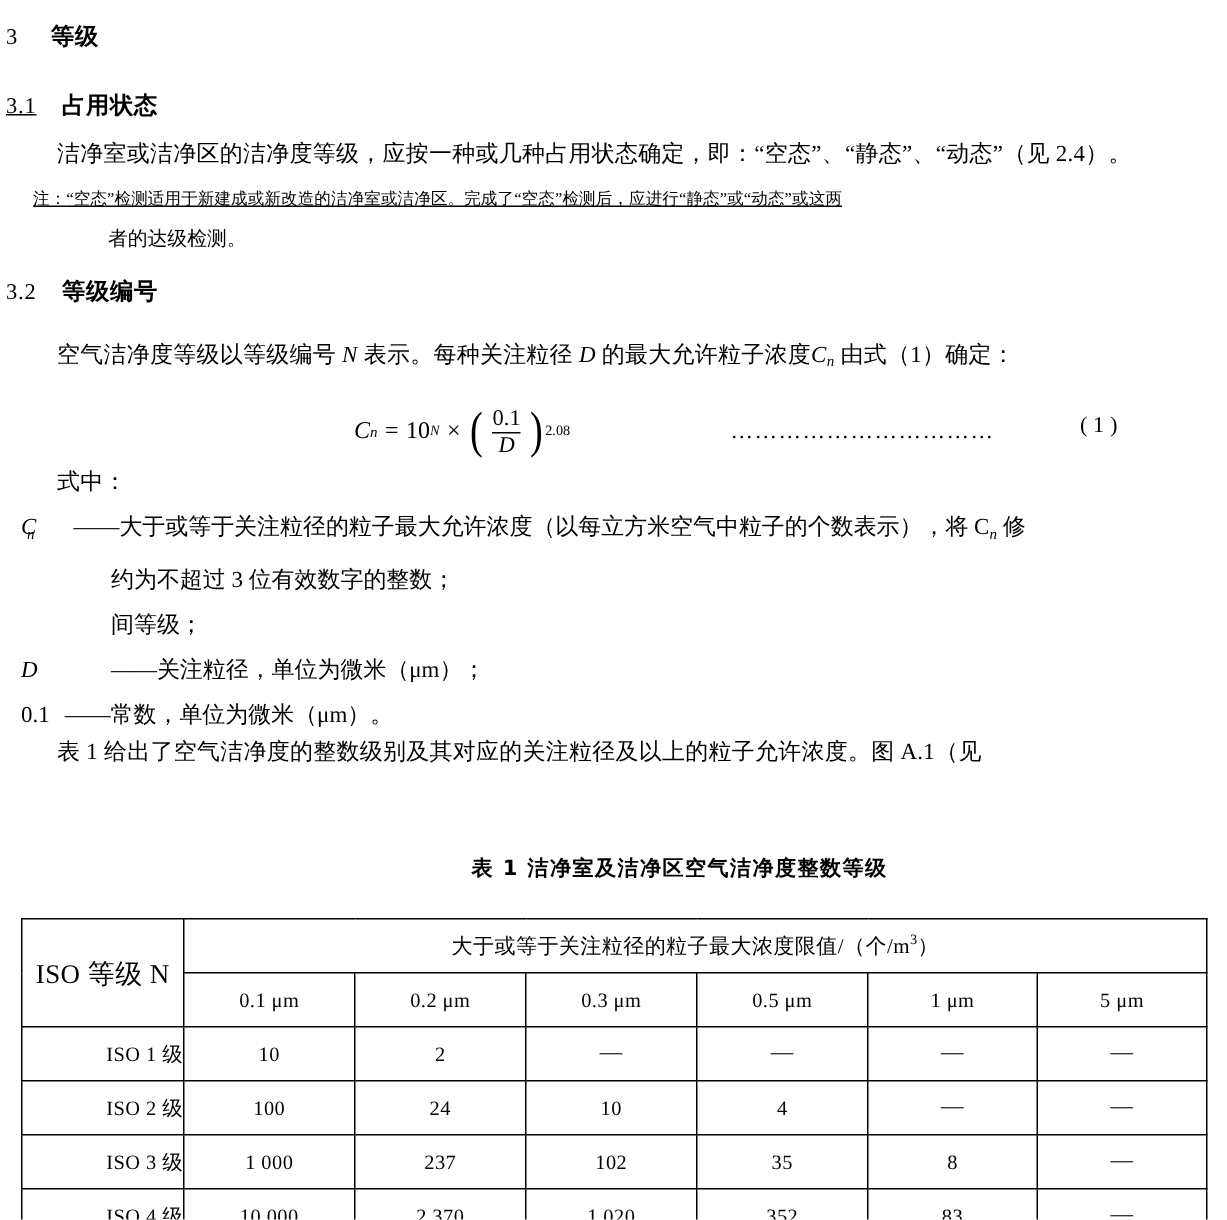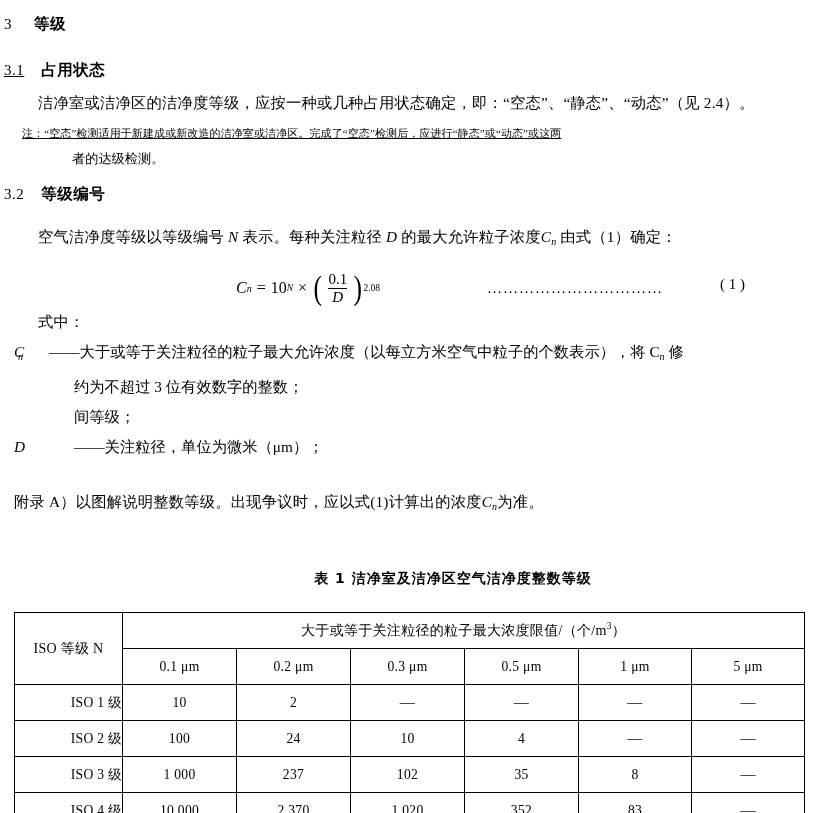--- a/index.html
+++ b/index.html
@@ -207,21 +207,21 @@
   }
   table.grid td.iso-col {
     text-align: right;
     padding-left: 18px;
   }
   table.grid th.hdr-main {
     height: 35px;
     font-size: 14px;
   }
   table.grid th.iso-head {
-    font-size: 14px;
+    font-size: 18px;
     vertical-align: middle;
   }
   .dash { font-size: 15px; }
 </style>
 </head>
 <body>
 
 <div class="page">
 
   <div class="h2 sec-title-3">
@@ -279,26 +279,27 @@
       <span class="def-term ital">C</span><span class="sub ital" style="margin-left:-30px">n</span><span style="display:inline-block;width:26px"></span><span>——大于或等于关注粒径的粒子最大允许浓度（以每立方米空气中粒子的个数表示），将 C</span><span class="sub ital">n</span><span> 修</span>
     </span>
     <span class="def-line" style="margin-left:60px">约为不超过 3 位有效数字的整数；</span>
 
     <span class="def-line" style="margin-left:60px">间等级；</span>
 
     <span class="def-line">
       <span class="def-term ital">D</span><span style="display:inline-block;width:26px"></span><span>——关注粒径，单位为微米（μm）；</span>
     </span>
 
+    <span class="def-line">
+      <span>0.1</span><span style="display:inline-block;width:10px"></span><span>——常数，单位为微米（μm）。</span>
+    </span>
   </div>
 
   <div class="para p-table-intro">
-    <span class="l2">
-      <span>附录 A）以图解说明整数等级。出现争议时，应以式(1)计算出的浓度</span><span class="ital">C</span><span class="sub ital">n</span><span>为准。</span>
-    </span>
+    <span>表 1 给出了空气洁净度的整数级别及其对应的关注粒径及以上的粒子允许浓度。图 A.1（见</span>
   </div>
 
   <div class="table-title">表 1   洁净室及洁净区空气洁净度整数等级</div>
 
   <table class="grid">
     <colgroup>
       <col style="width:108px">
       <col style="width:114px">
       <col style="width:114px">
       <col style="width:114px">

